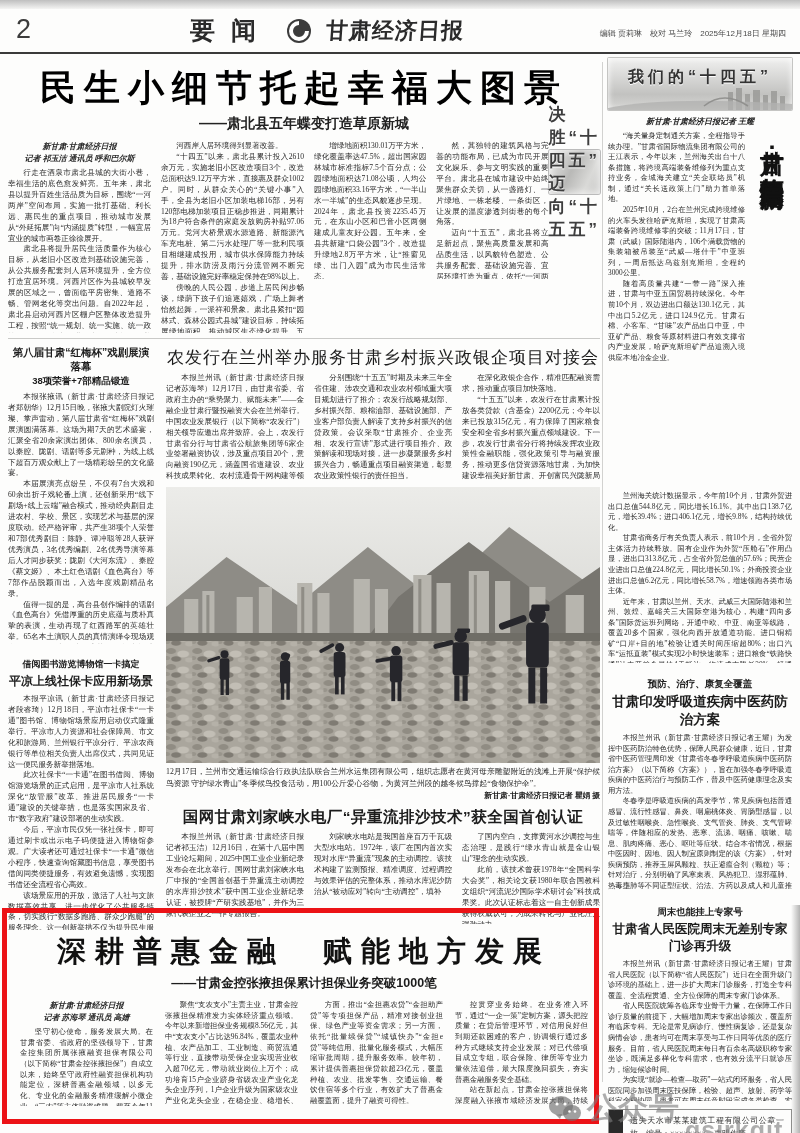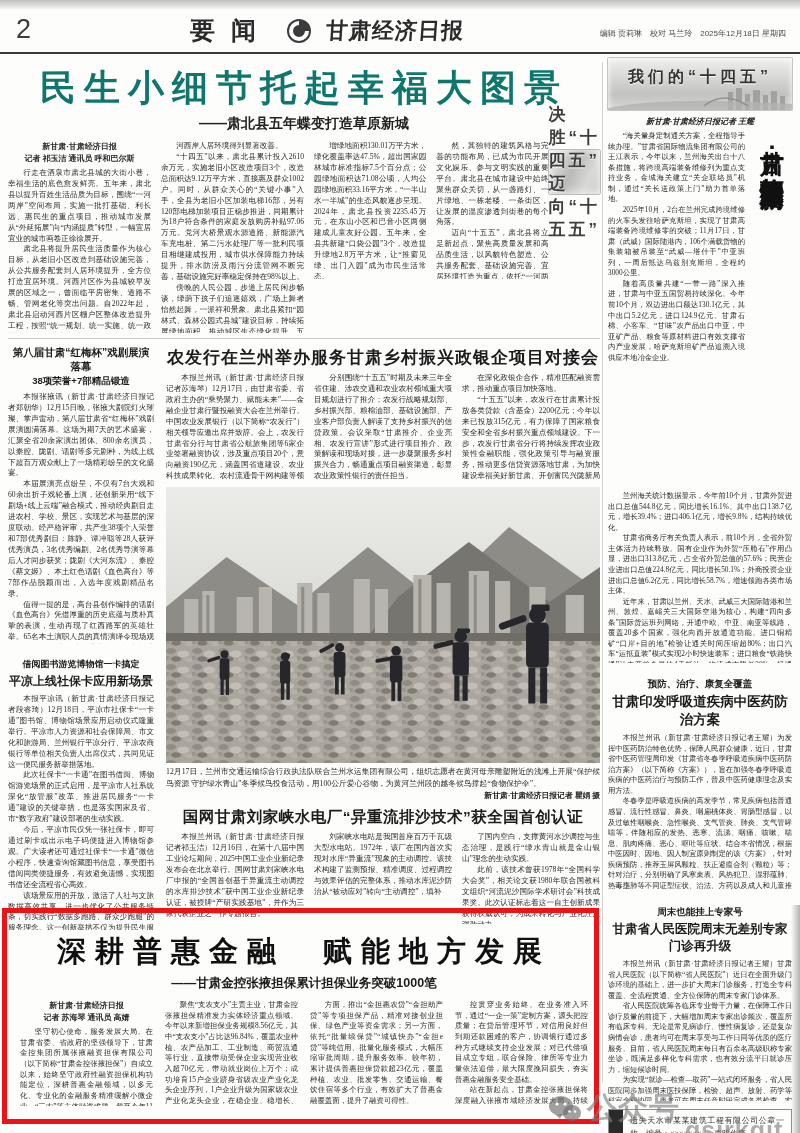--- a/index.html
+++ b/index.html
@@ -26,27 +26,27 @@
 
   
   .zone-left{position:absolute;left:8px;top:56px;width:592px;}
   .zone-right{position:absolute;left:608px;top:58px;width:184px;}
   .vdiv{position:absolute;left:602px;top:62px;height:1020px;border-left:1px solid #d2d2d0;}
 
   
   .tcol{font-size:7.6px;line-height:1.44;text-align:justify;overflow:hidden;color:#2a2a2a;}
   .tcol p{margin:0;text-indent:2em;}
   .byline{font-weight:bold;font-size:8px;text-align:center;line-height:1.5;margin-bottom:3px;
-        }
+        font-style:italic;}
   .kicker{font-family:"Liberation Sans",sans-serif;font-weight:bold;text-align:center;
         color:#222;}
 
   
   .ms-head{font-family:"Liberation Sans",sans-serif;font-weight:bold;font-size:36px;
-        letter-spacing:8px;text-align:center;margin:8px 0 2px 0;color:#0f766e;}
+        letter-spacing:8px;text-align:center;margin:8px 0 2px 0;color:#000000;}
   .ms-sub{font-family:"Liberation Sans",sans-serif;font-weight:bold;font-size:14px;
         text-align:center;margin-bottom:8px;color:#222;}
   .ms-body{display:flex;gap:10px;height:192px;}
   .ms-body .tcol{flex:1;}
   .ms-col34wrap{flex:2;display:flex;flex-direction:row;}
   .ms-34cols{display:flex;gap:10px;height:138px;}
   .ms-34cols .tcol{flex:1;}
   .banner-juesheng{height:44px;margin-top:9px;border-radius:2px;
         background:linear-gradient(115deg,#ededec,#b9b9b7 45%,#d9d9d7 75%,#c7c7c5);
         box-shadow:inset 0 0 8px rgba(255,255,255,.9),0 0 0 1px #bbb;
@@ -59,21 +59,21 @@
   .mid-section{display:flex;gap:12px;height:566px;}
   .left-narrow{width:146px;flex:none;}
   .mid-wide{flex:1;min-width:0;}
   .ln-h1{font-family:"Liberation Sans",sans-serif;font-weight:bold;font-size:10.5px;
         text-align:center;margin:2px 0 1px 0;}
   .ln-h2{font-family:"Liberation Sans",sans-serif;font-weight:bold;font-size:9.5px;
         text-align:center;margin-bottom:4px;}
   .ln-kicker{font-size:9px;margin:14px 0 2px 0;}
   .ln-h3{font-family:"Liberation Sans",sans-serif;font-weight:bold;font-size:12px;
         text-align:center;margin-bottom:4px;}
-  .mid-h{font-family:"Liberation Sans",sans-serif;font-weight:bold;font-size:17px;
+  .mid-h{font-family:"Liberation Sans",sans-serif;font-weight:normal;font-size:17px;
         text-align:center;letter-spacing:1px;margin:2px 0 4px 0;}
   .mid-h2{font-family:"Liberation Sans",sans-serif;font-weight:bold;font-size:15.5px;
         text-align:center;letter-spacing:.5px;margin:6px 0 4px 0;}
   .mid-cols{display:flex;gap:10px;}
   .mid-cols .tcol{flex:1;}
   .h108{height:108px;} .h92{height:92px;} .h250{height:252px;} .h240{height:236px;}
   .photo-wrap{margin-top:6px;}
   .photo-svg{display:block;width:100%;height:276px;background:#dcdcd9;}
   .caption{font-size:7.8px;line-height:1.5;text-align:justify;margin-top:3px;color:#2a2a2a;}
   .credit{font-size:7.8px;font-weight:bold;text-align:right;margin-top:1px;}

